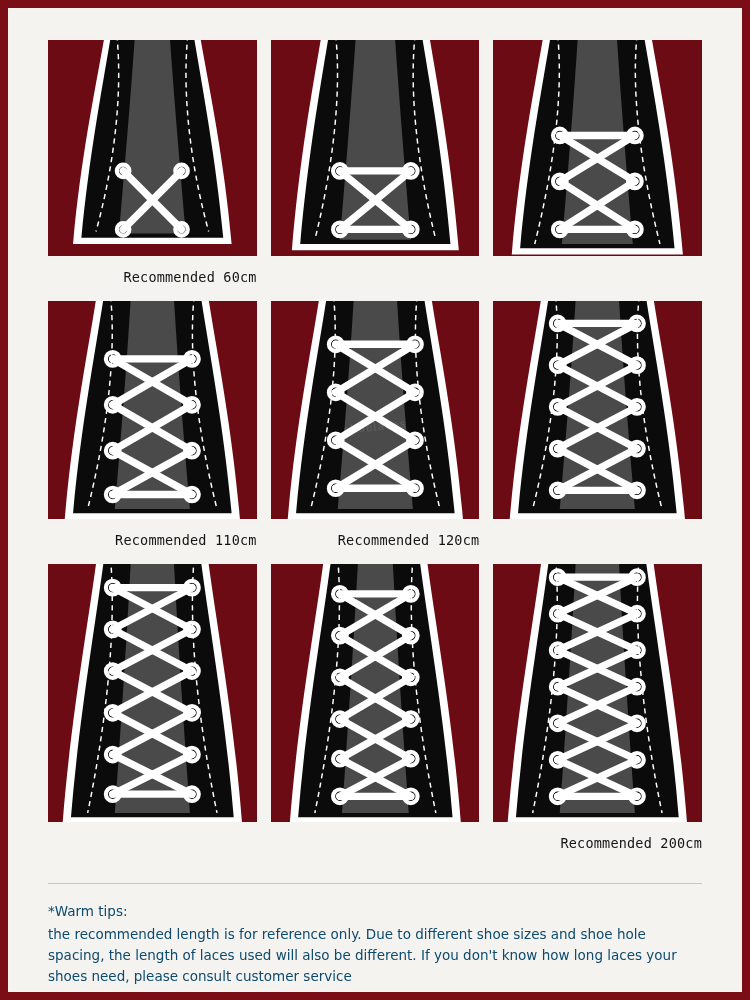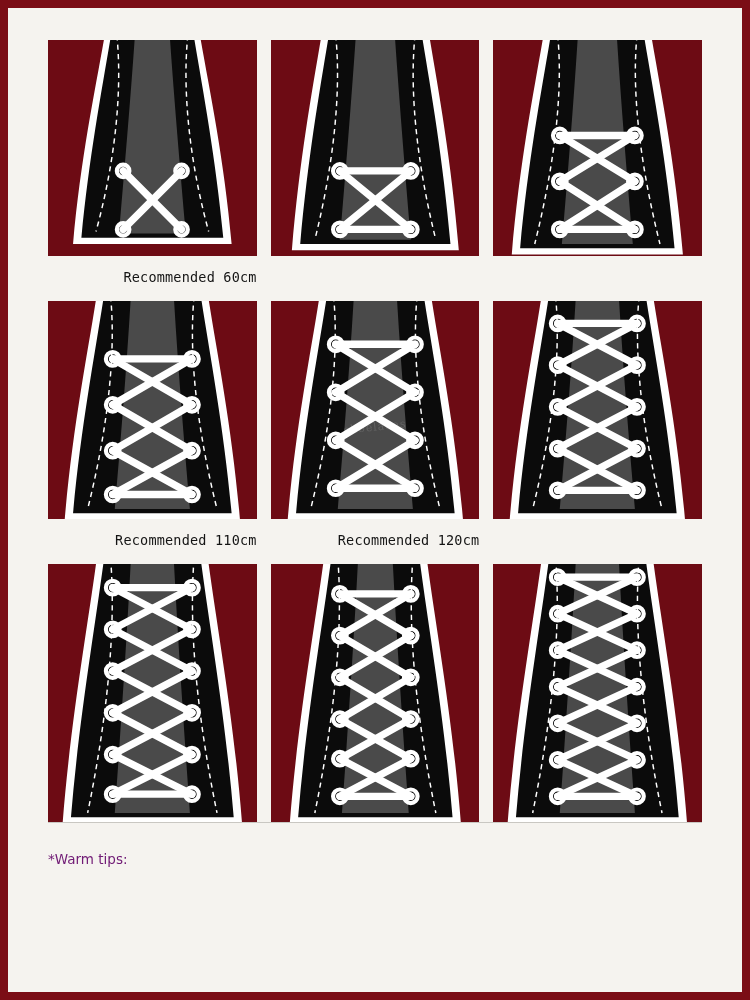--- a/index.html
+++ b/index.html
@@ -62,26 +62,26 @@
     color: #141414;
     letter-spacing: 0.2px;
     padding: 13px 0 16px 0;
     text-align: center;
     white-space: nowrap;
   }
   .row-2 .thumb { height: 218px; }
   .row-3 .thumb { height: 258px; }
 
   .tips {
-    margin-top: 0;
+    margin-top: 16px;
     border-top: 1px solid #c9c7c2;
-    padding-top: 26px;
+    padding-top: 17px;
     font-family: "DejaVu Sans", sans-serif;
     font-size: 13.5px;
-    color: #701a75;
+    color: #0c4a6e;
     line-height: 1.55;
   }
   .tips-title {
     margin-bottom: 2px;
   }
   .tips-body {
     max-width: 655px;
   }
   .wm {
     position: absolute;
@@ -411,21 +411,23 @@
                 <circle cx="138" cy="123" r="6.5"></circle>
               <circle cx="62" cy="158" r="6.5"></circle>
                 <circle cx="138" cy="158" r="6.5"></circle>
               <circle cx="62" cy="193" r="6.5"></circle>
                 <circle cx="138" cy="193" r="6.5"></circle>
               <circle cx="62" cy="228" r="6.5"></circle>
                 <circle cx="138" cy="228" r="6.5"></circle>
             </g>
           </svg>
         </div>
+        <div class="caption">Recommended 200cm</div>
       </div>
     </div>
 
     <div class="tips">
       <div class="tips-title">*Warm tips:</div>
+      <div class="tips-body">the recommended length is for reference only. Due to different shoe sizes and shoe hole spacing, the length of laces used will also be different. If you don't know how long laces your shoes need, please consult customer service</div>
     </div>
 
   </div>
 </div>
 
 </body></html>

